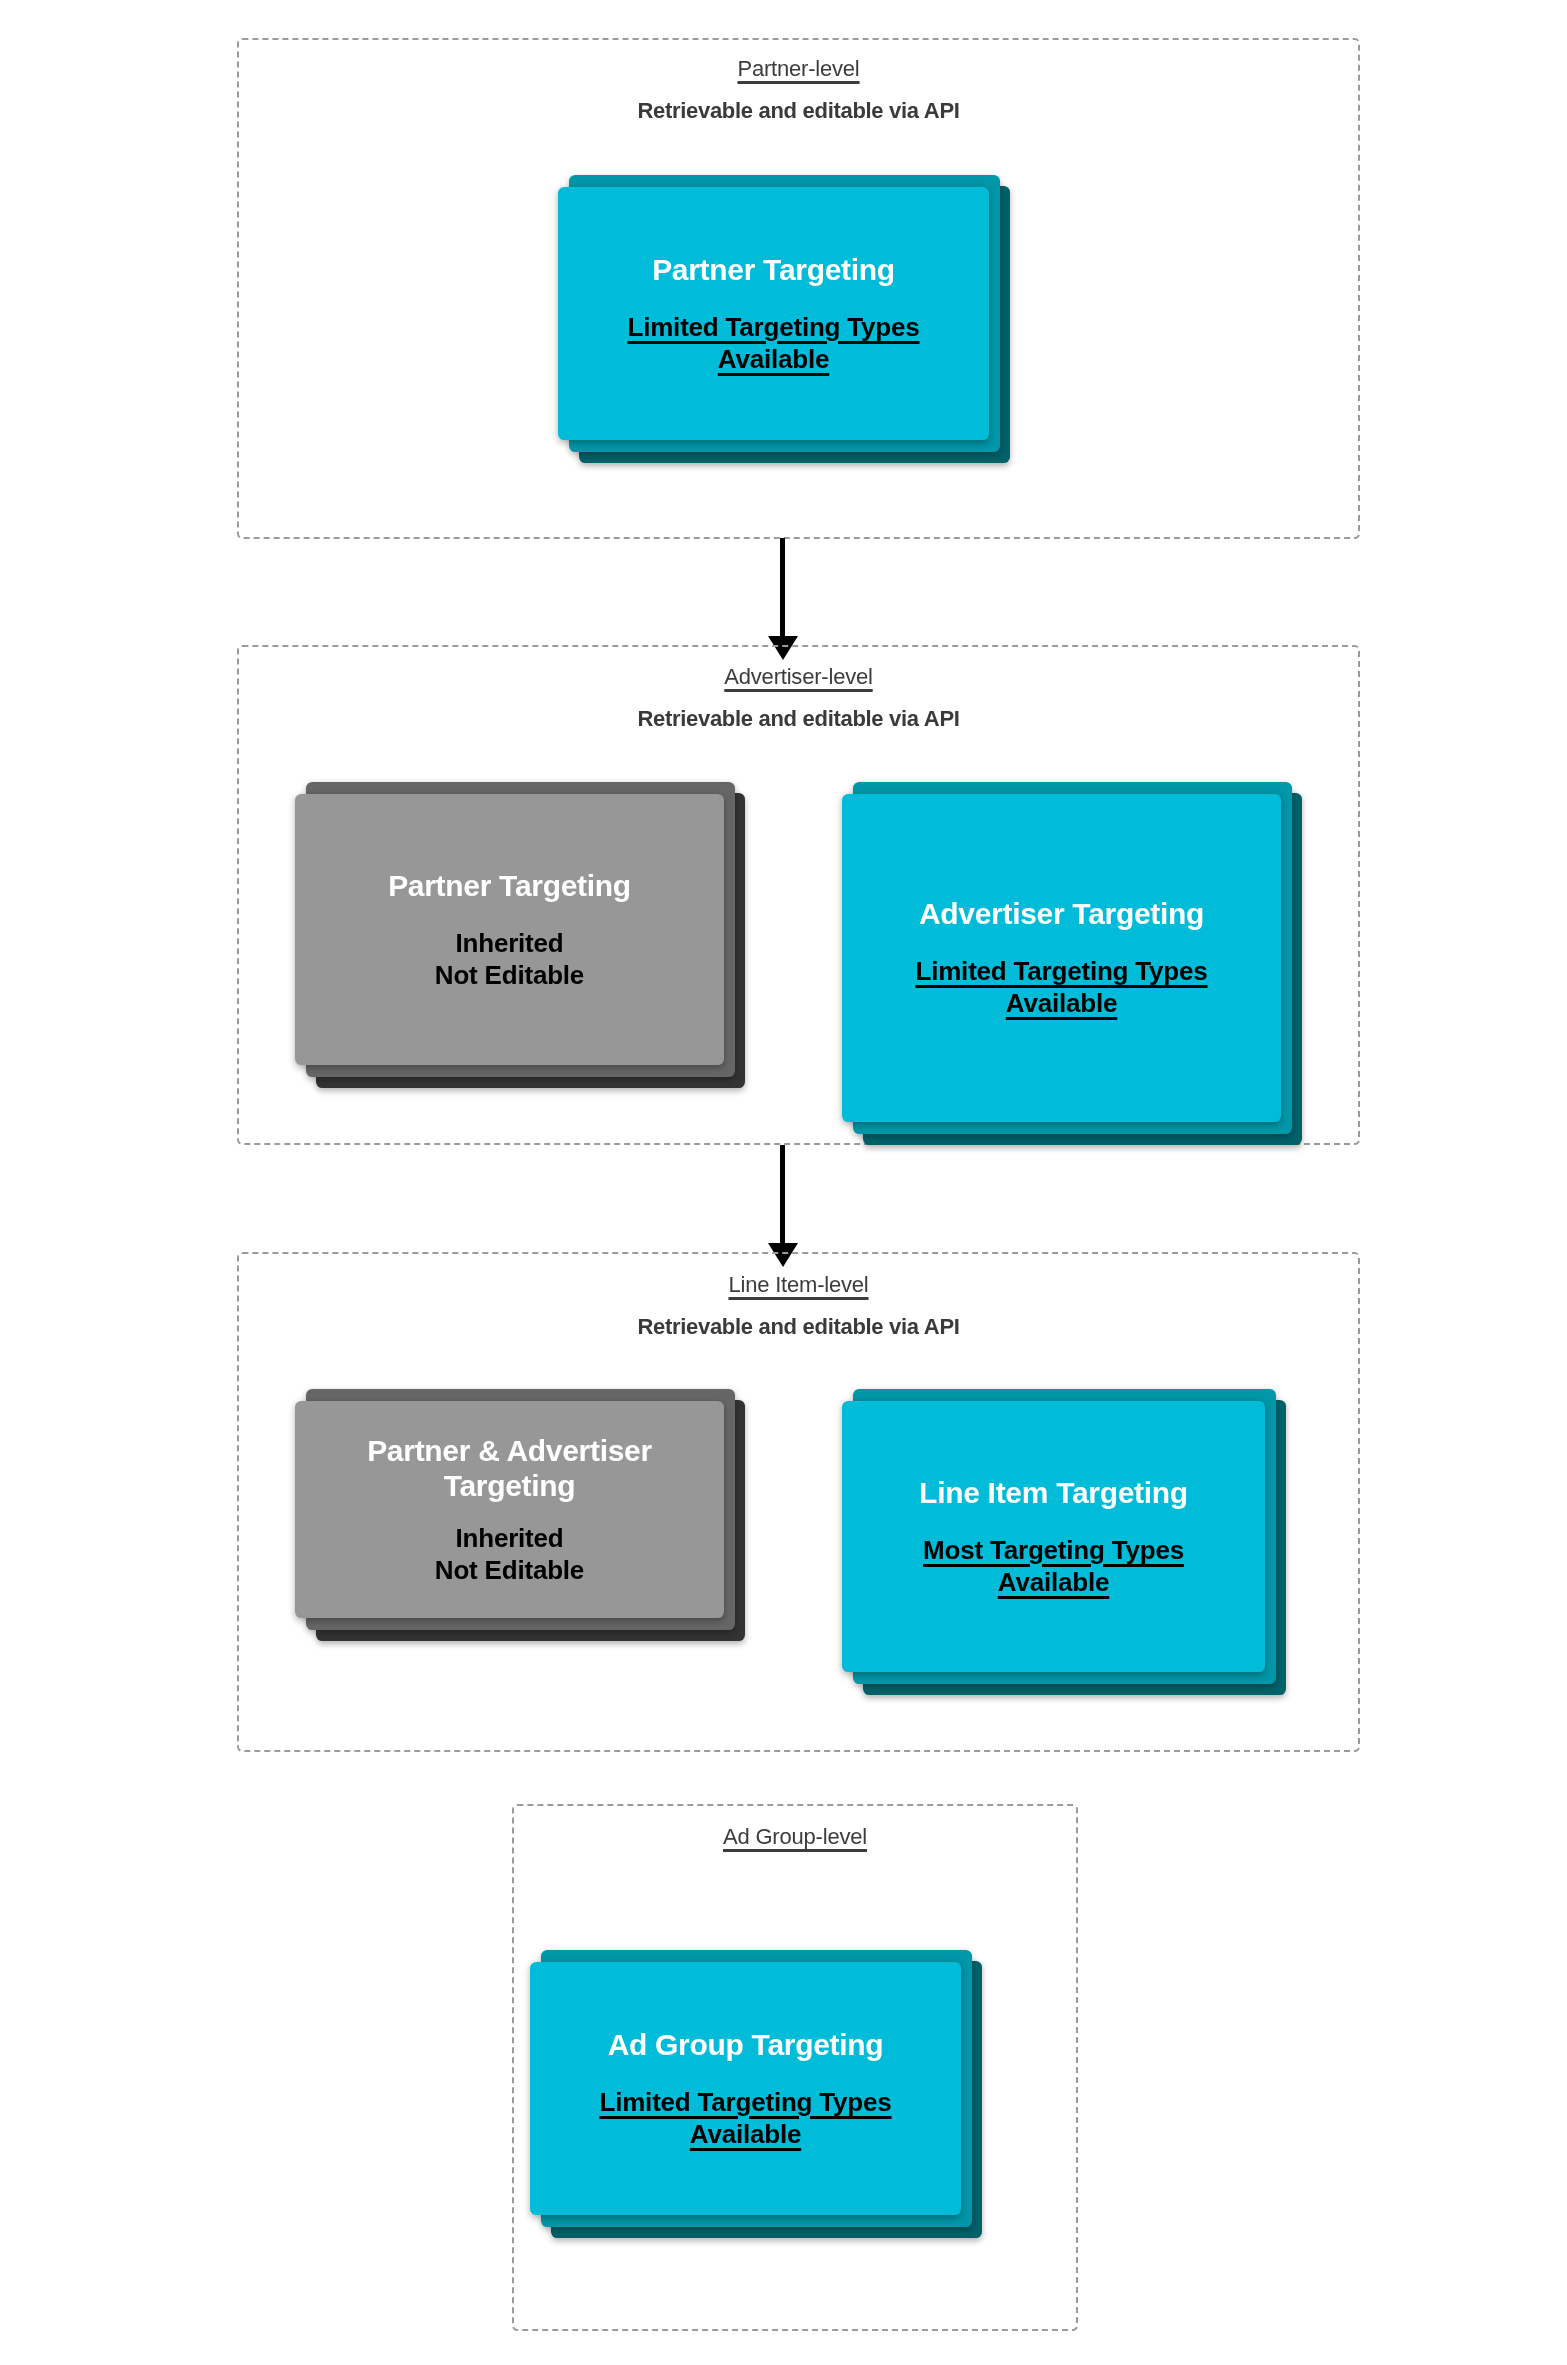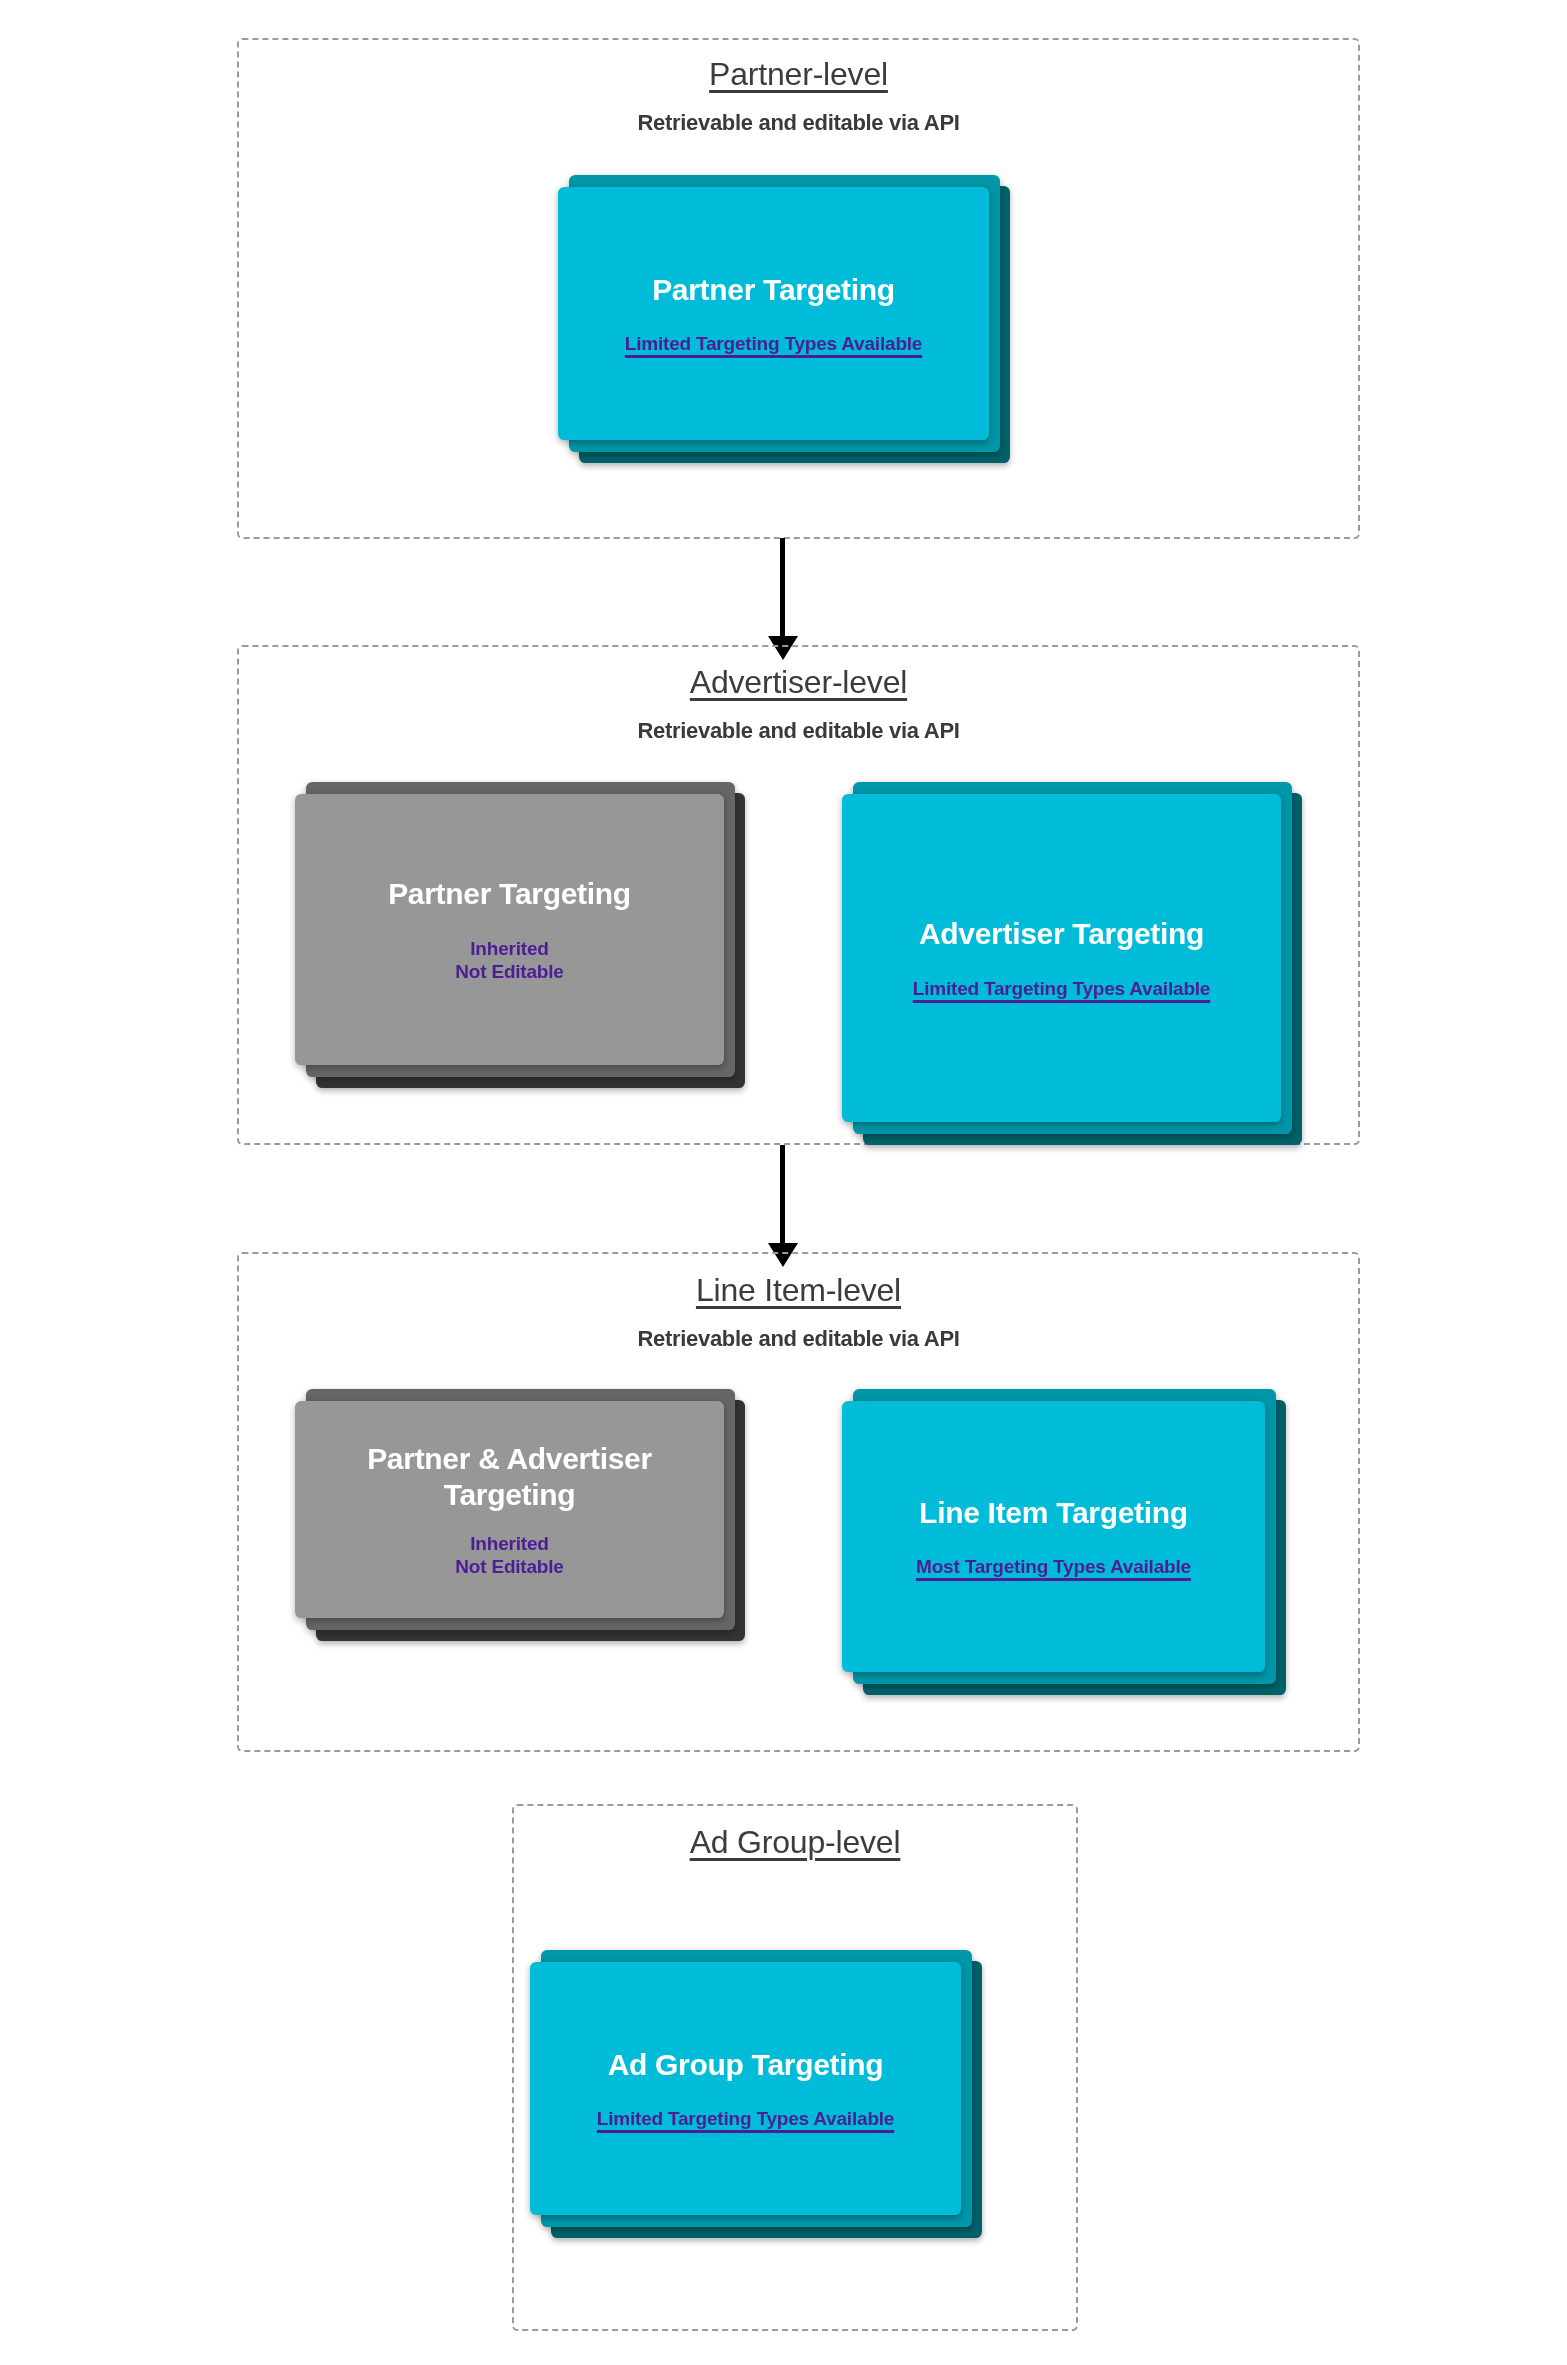--- a/index.html
+++ b/index.html
@@ -31,21 +31,21 @@
 
   .level-head {
     position: absolute;
     left: 0;
     right: 0;
     text-align: center;
     pointer-events: none;
   }
   .level-title {
     display: inline-block;
-    font-size: 32px;
+    font-size: 22px;
     font-weight: 400;
     color: #3c3c3c;
     text-decoration: underline;
     text-underline-offset: 5.4px;
     text-decoration-thickness: 2.7px;
     line-height: 1.18;
     letter-spacing: -0.2px;
   }
   .level-sub {
     display: block;
@@ -109,23 +109,23 @@
 
   .card-title {
     font-size: 30px;
     font-weight: 700;
     color: #ffffff;
     line-height: 1.18;
     letter-spacing: -0.3px;
     max-width: 96%;
   }
   .card-note {
-    font-size: 19px;
+    font-size: 26px;
     font-weight: 700;
-    color: #4c1d95;
+    color: #000000;
     line-height: 1.22;
     letter-spacing: -0.2px;
     margin-top: 25px;
     max-width: 96%;
   }
   .card-note.linked {
     text-decoration: underline;
     text-underline-offset: 4.5px;
     text-decoration-thickness: 2.7px;
   }

